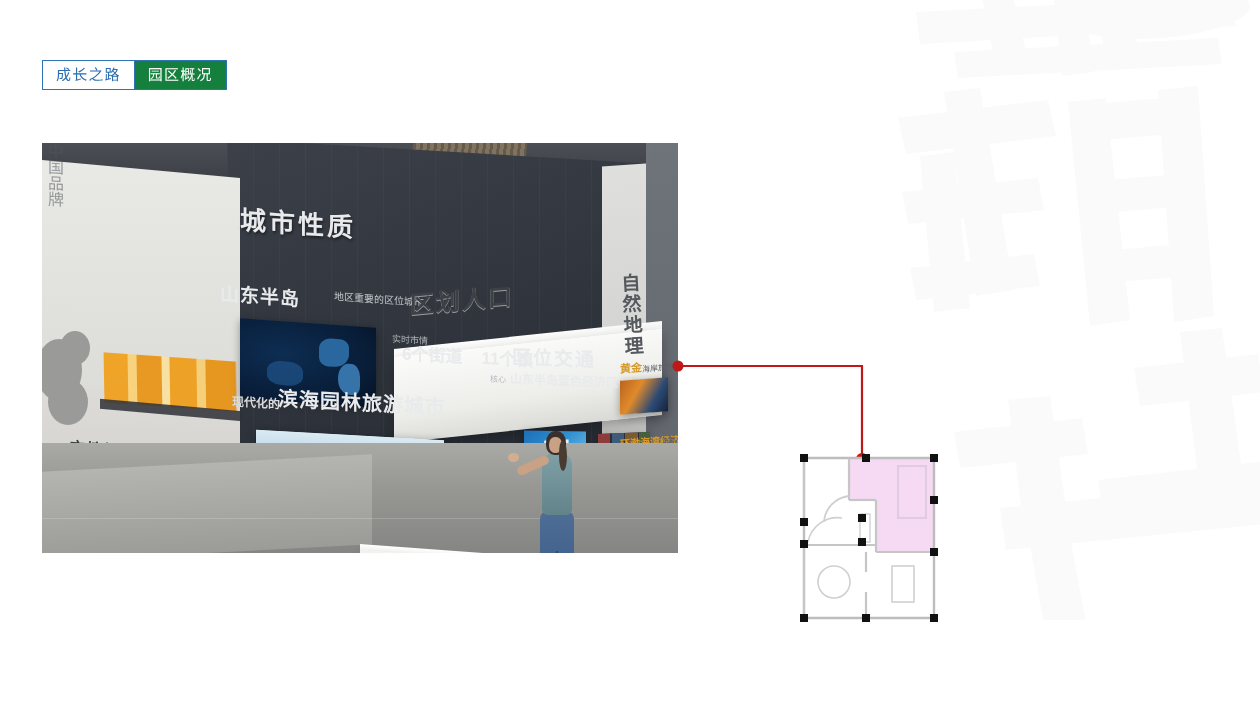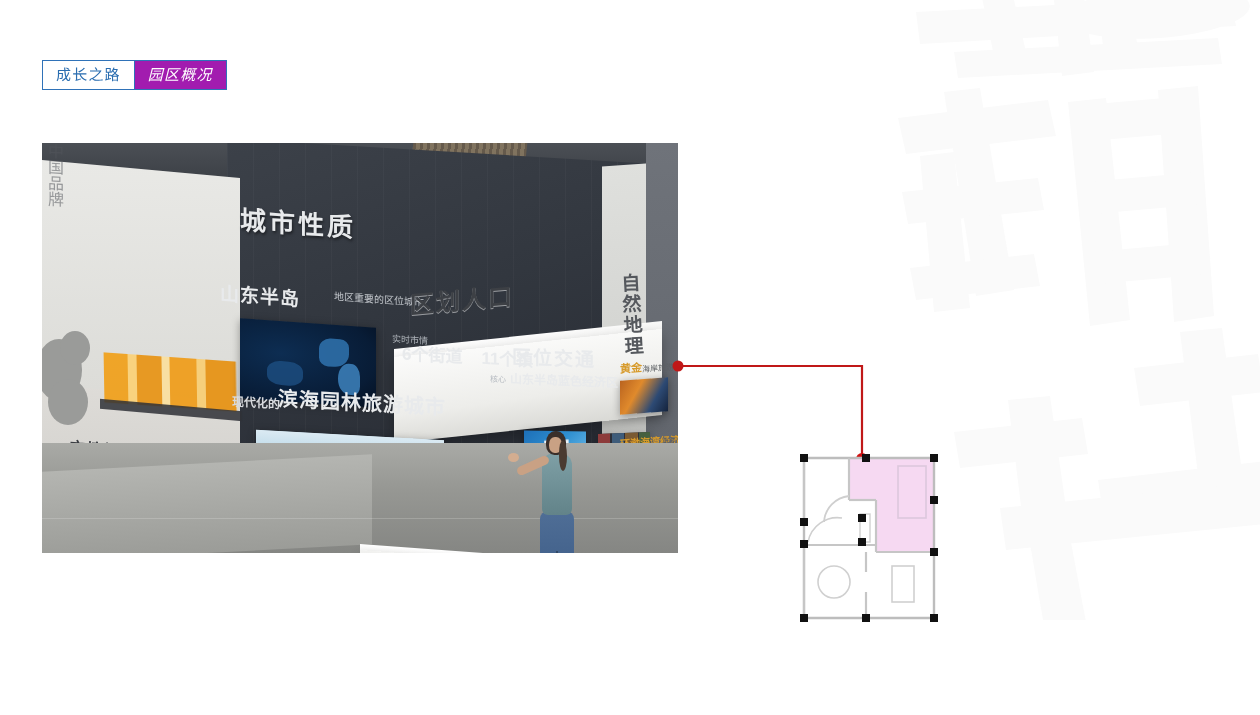--- a/index.html
+++ b/index.html
@@ -31,23 +31,22 @@
     box-sizing:border-box;
     height:30px;
     display:flex;align-items:center;justify-content:center;
   }
   .tab-inactive{
     background:#ffffff;color:#2a6db0;
     border:1px solid #2f72b8;
     border-right:none;
   }
   .tab-active{
-    background:#a21caf;color:#ffffff;
+    background:#15803d;color:#ffffff;
     border:1px solid #2f72b8;
-    font-style:italic;
   }
 
   
   .photo{
     position:absolute;left:42px;top:143px;width:636px;height:410px;
     overflow:hidden;background:#6c7076;
   }
   .photo-inner{position:absolute;inset:0;}
 
   

